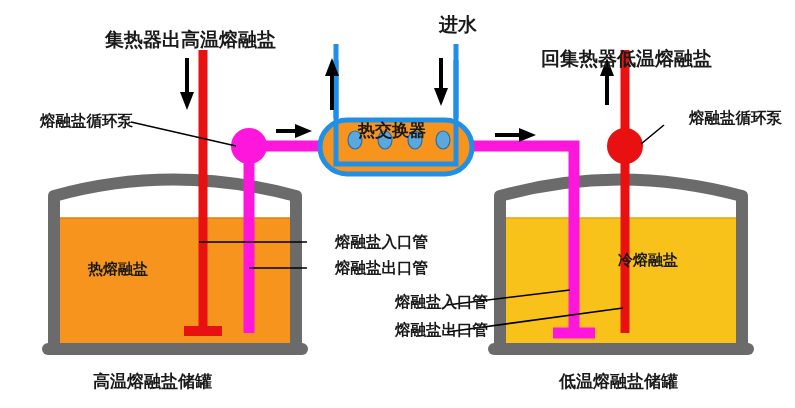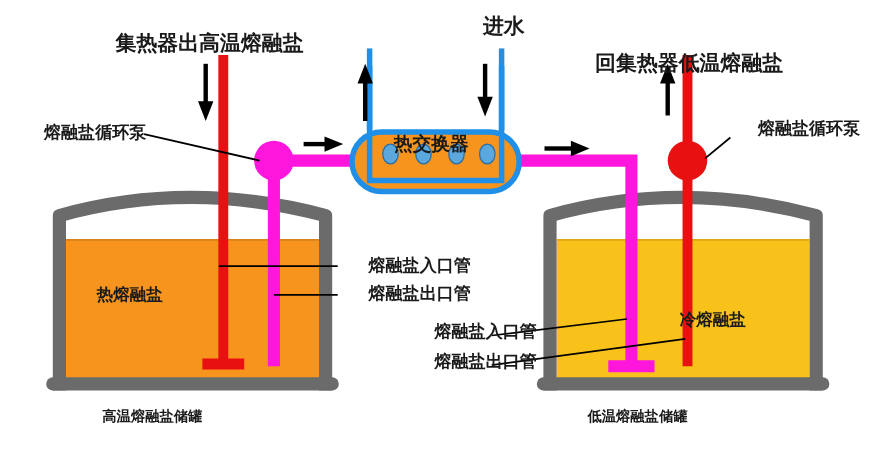--- a/index.html
+++ b/index.html
@@ -26,21 +26,21 @@
   .lbl {
     position: absolute;
     font-weight: 700;
     color: #1a1a1a;
     white-space: nowrap;
     letter-spacing: 0px;
     line-height: 1;
   }
   .lbl-head { font-size: 19px; }
   .lbl-mid  { font-size: 17px; }
-  .lbl-foot { font-size: 13px; font-family: Liberation Mono, monospace; }
+  .lbl-foot { font-size: 17px; }
   .lbl-ann  { font-size: 15.5px; margin-left: 22px; }
   .lbl-in   { font-size: 15px; }
 </style>
 </head>
 <body>
 
 <div id="stage">
 
   <svg width="795" height="408" viewBox="0 0 795 408">
 
@@ -150,27 +150,27 @@
   <div class="lbl lbl-head" style="left:541px; top:15px;margin-top:34px;">回集热器低温熔融盐</div>
 
   <div class="lbl lbl-mid" style="left:358px; top:86px;margin-top:36px;">热交换器</div>
 
   <div class="lbl lbl-ann" style="left:18px; top:113px;">熔融盐循环泵</div>
 
   <div class="lbl lbl-ann" style="left:667px; top:110px;">熔融盐循环泵</div>
 
   <div class="lbl lbl-in" style="left:88px; top:261px;">热熔融盐</div>
 
-  <div class="lbl lbl-in" style="left:618px; top:284px;font-family:Liberation Mono, monospace;">冷熔融盐</div>
+  <div class="lbl lbl-in" style="left:618px; top:252px;">冷熔融盐</div>
 
   <div class="lbl lbl-ann" style="left:313px; top:234px;">熔融盐入口管</div>
 
   <div class="lbl lbl-ann" style="left:313px; top:260px;">熔融盐出口管</div>
 
   <div class="lbl lbl-ann" style="left:373px; top:294px;">熔融盐入口管</div>
 
   <div class="lbl lbl-ann" style="left:373px; top:322px;">熔融盐出口管</div>
 
   <div class="lbl lbl-foot" style="left:93px; top:373px;">高温熔融盐储罐</div>
 
-  <div class="lbl lbl-foot" style="left:534px; top:373px;">低温熔融盐储罐</div>
+  <div class="lbl lbl-foot" style="left:559px; top:373px;">低温熔融盐储罐</div>
 
 </div>
 
 </body></html>

